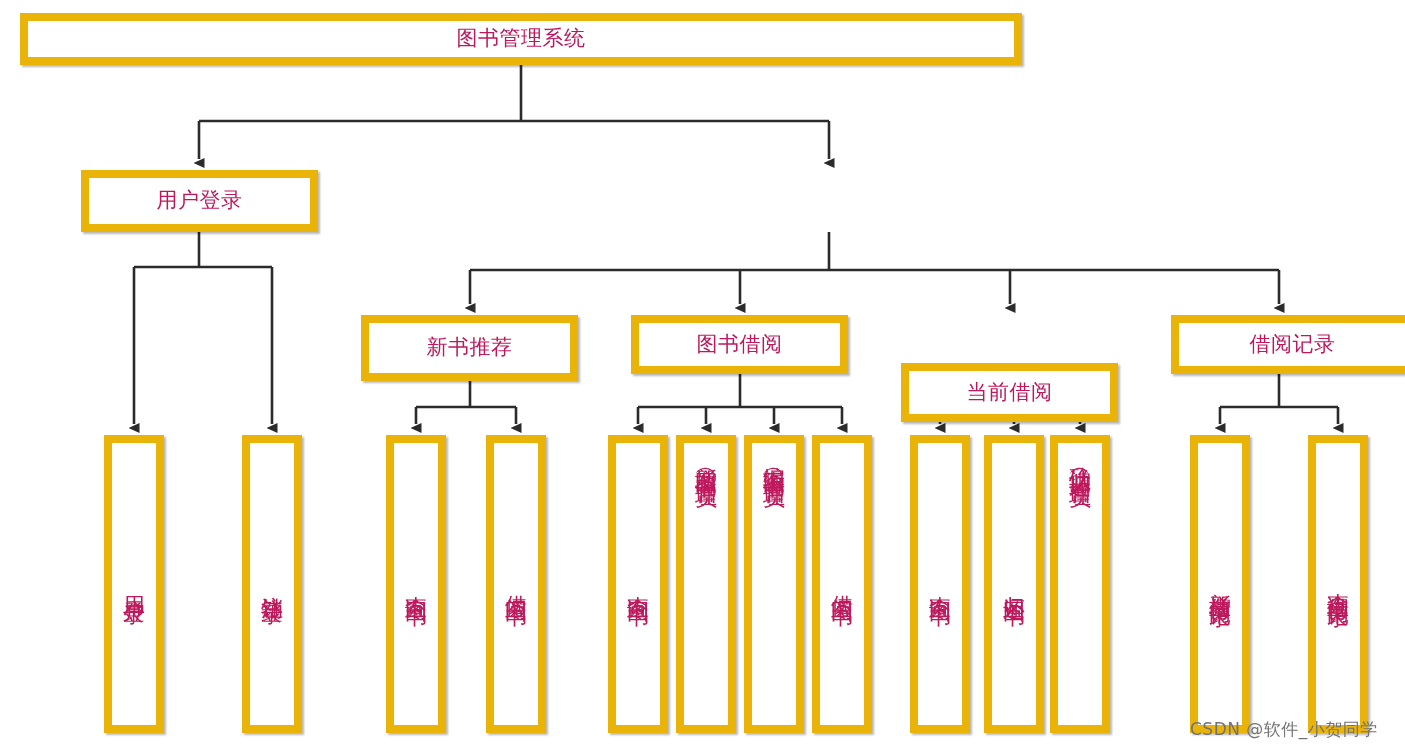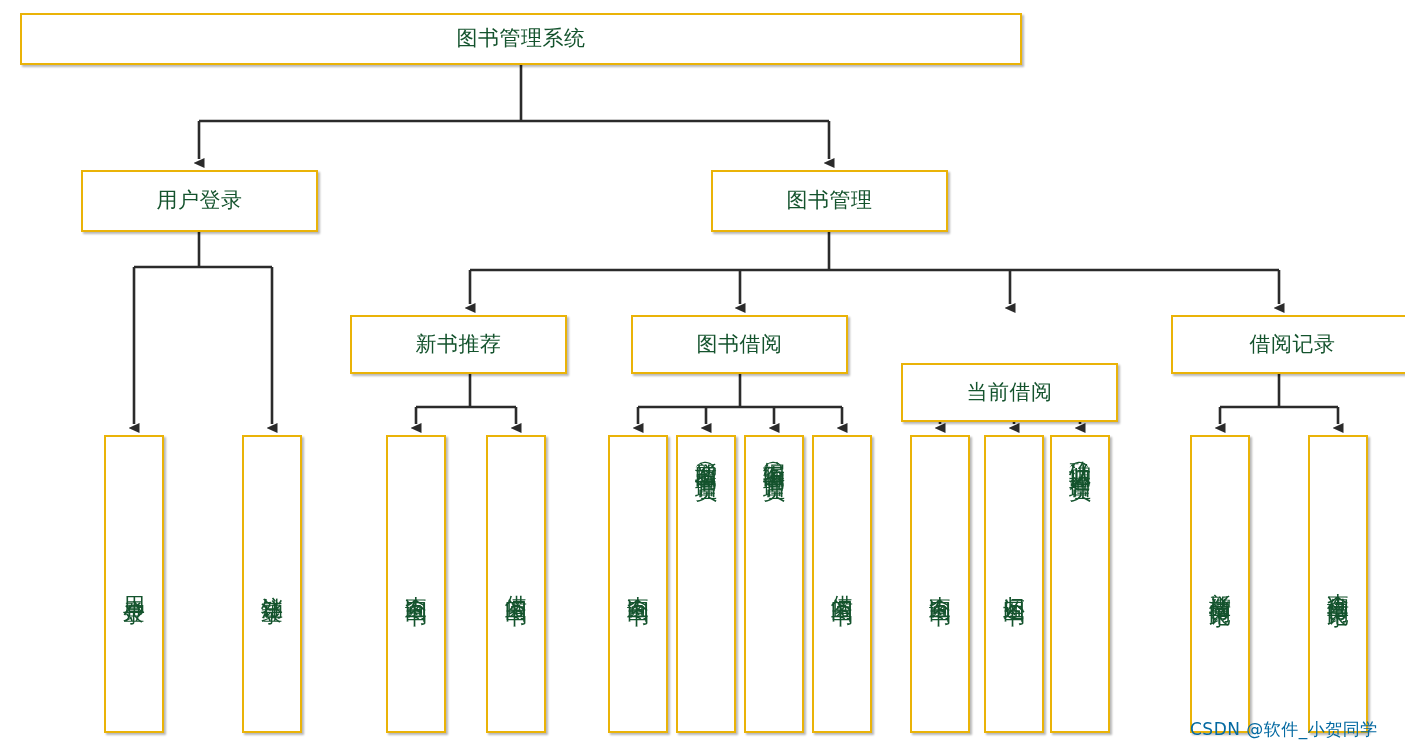--- a/index.html
+++ b/index.html
@@ -22,26 +22,26 @@
     left: 0;
     top: 0;
     width: 1405px;
     height: 747px;
     pointer-events: none;
   }
   .node {
     position: absolute;
     box-sizing: border-box;
     background: #ffffff;
-    border: 2px solid #eab308;
+    border: 8px solid #eab308;
     box-shadow: 2px 2px 2px rgba(0,0,0,0.28);
     display: flex;
     align-items: center;
     justify-content: center;
-    color: #14532d;
+    color: #be185d;
   }
   .node .label {
     text-align: center;
     line-height: 1.12;
     white-space: nowrap;
   }
   .node.horizontal .label {
     font-size: 21px;
     letter-spacing: 0.5px;
   }
@@ -125,25 +125,22 @@
     </g>
   </svg>
 
   <div class="node horizontal" style="left: 20px; top: 13px; width: 1002px; height: 52px;">
     <span class="label">图书管理系统</span>
   </div>
 
   <div class="node horizontal" style="left: 81px; top: 170px; width: 237px; height: 62px;">
     <span class="label">用户登录</span>
   </div>
-  <div class="node horizontal" style="left: 711px; top: 170px; width: 237px; height: 62px;">
-    <span class="label">图书管理</span>
-  </div>
 
-  <div class="node horizontal" style="left: 350px; top: 315px; width: 217px; height: 59px;">
+  <div class="node horizontal" style="left: 361px; top: 315px; width: 217px; height: 66px;">
     <span class="label">新书推荐</span>
   </div>
   <div class="node horizontal" style="left: 631px; top: 315px; width: 217px; height: 59px; align-items: center;">
     <span class="label">图书借阅</span>
   </div>
   <div class="node horizontal" style="left: 901px; top: 315px; width: 217px; height: 59px; margin-top: 48px;">
     <span class="label">当前借阅</span>
   </div>
   <div class="node horizontal" style="left: 1171px; top: 315px; width: 243px; height: 59px;">
     <span class="label">借阅记录</span>
@@ -182,15 +179,15 @@
   <div class="node vertical" style="left: 1050px; top: 435px; width: 60px; height: 298px;">
     <span class="label">确认归还（管理员）</span>
   </div>
   <div class="node vertical mid" style="left: 1190px; top: 435px; width: 60px; height: 298px;">
     <span class="label">新增借阅记录</span>
   </div>
   <div class="node vertical mid" style="left: 1308px; top: 435px; width: 60px; height: 298px;">
     <span class="label">查询借阅记录</span>
   </div>
 
-  <div class="watermark" style="left: 1190px; top: 718px; color: #0369a1;">CSDN @软件_小贺同学</div>
+  <div class="watermark" style="left: 1190px; top: 718px; color: #737373;">CSDN @软件_小贺同学</div>
 
 </div>
 
 </body></html>

